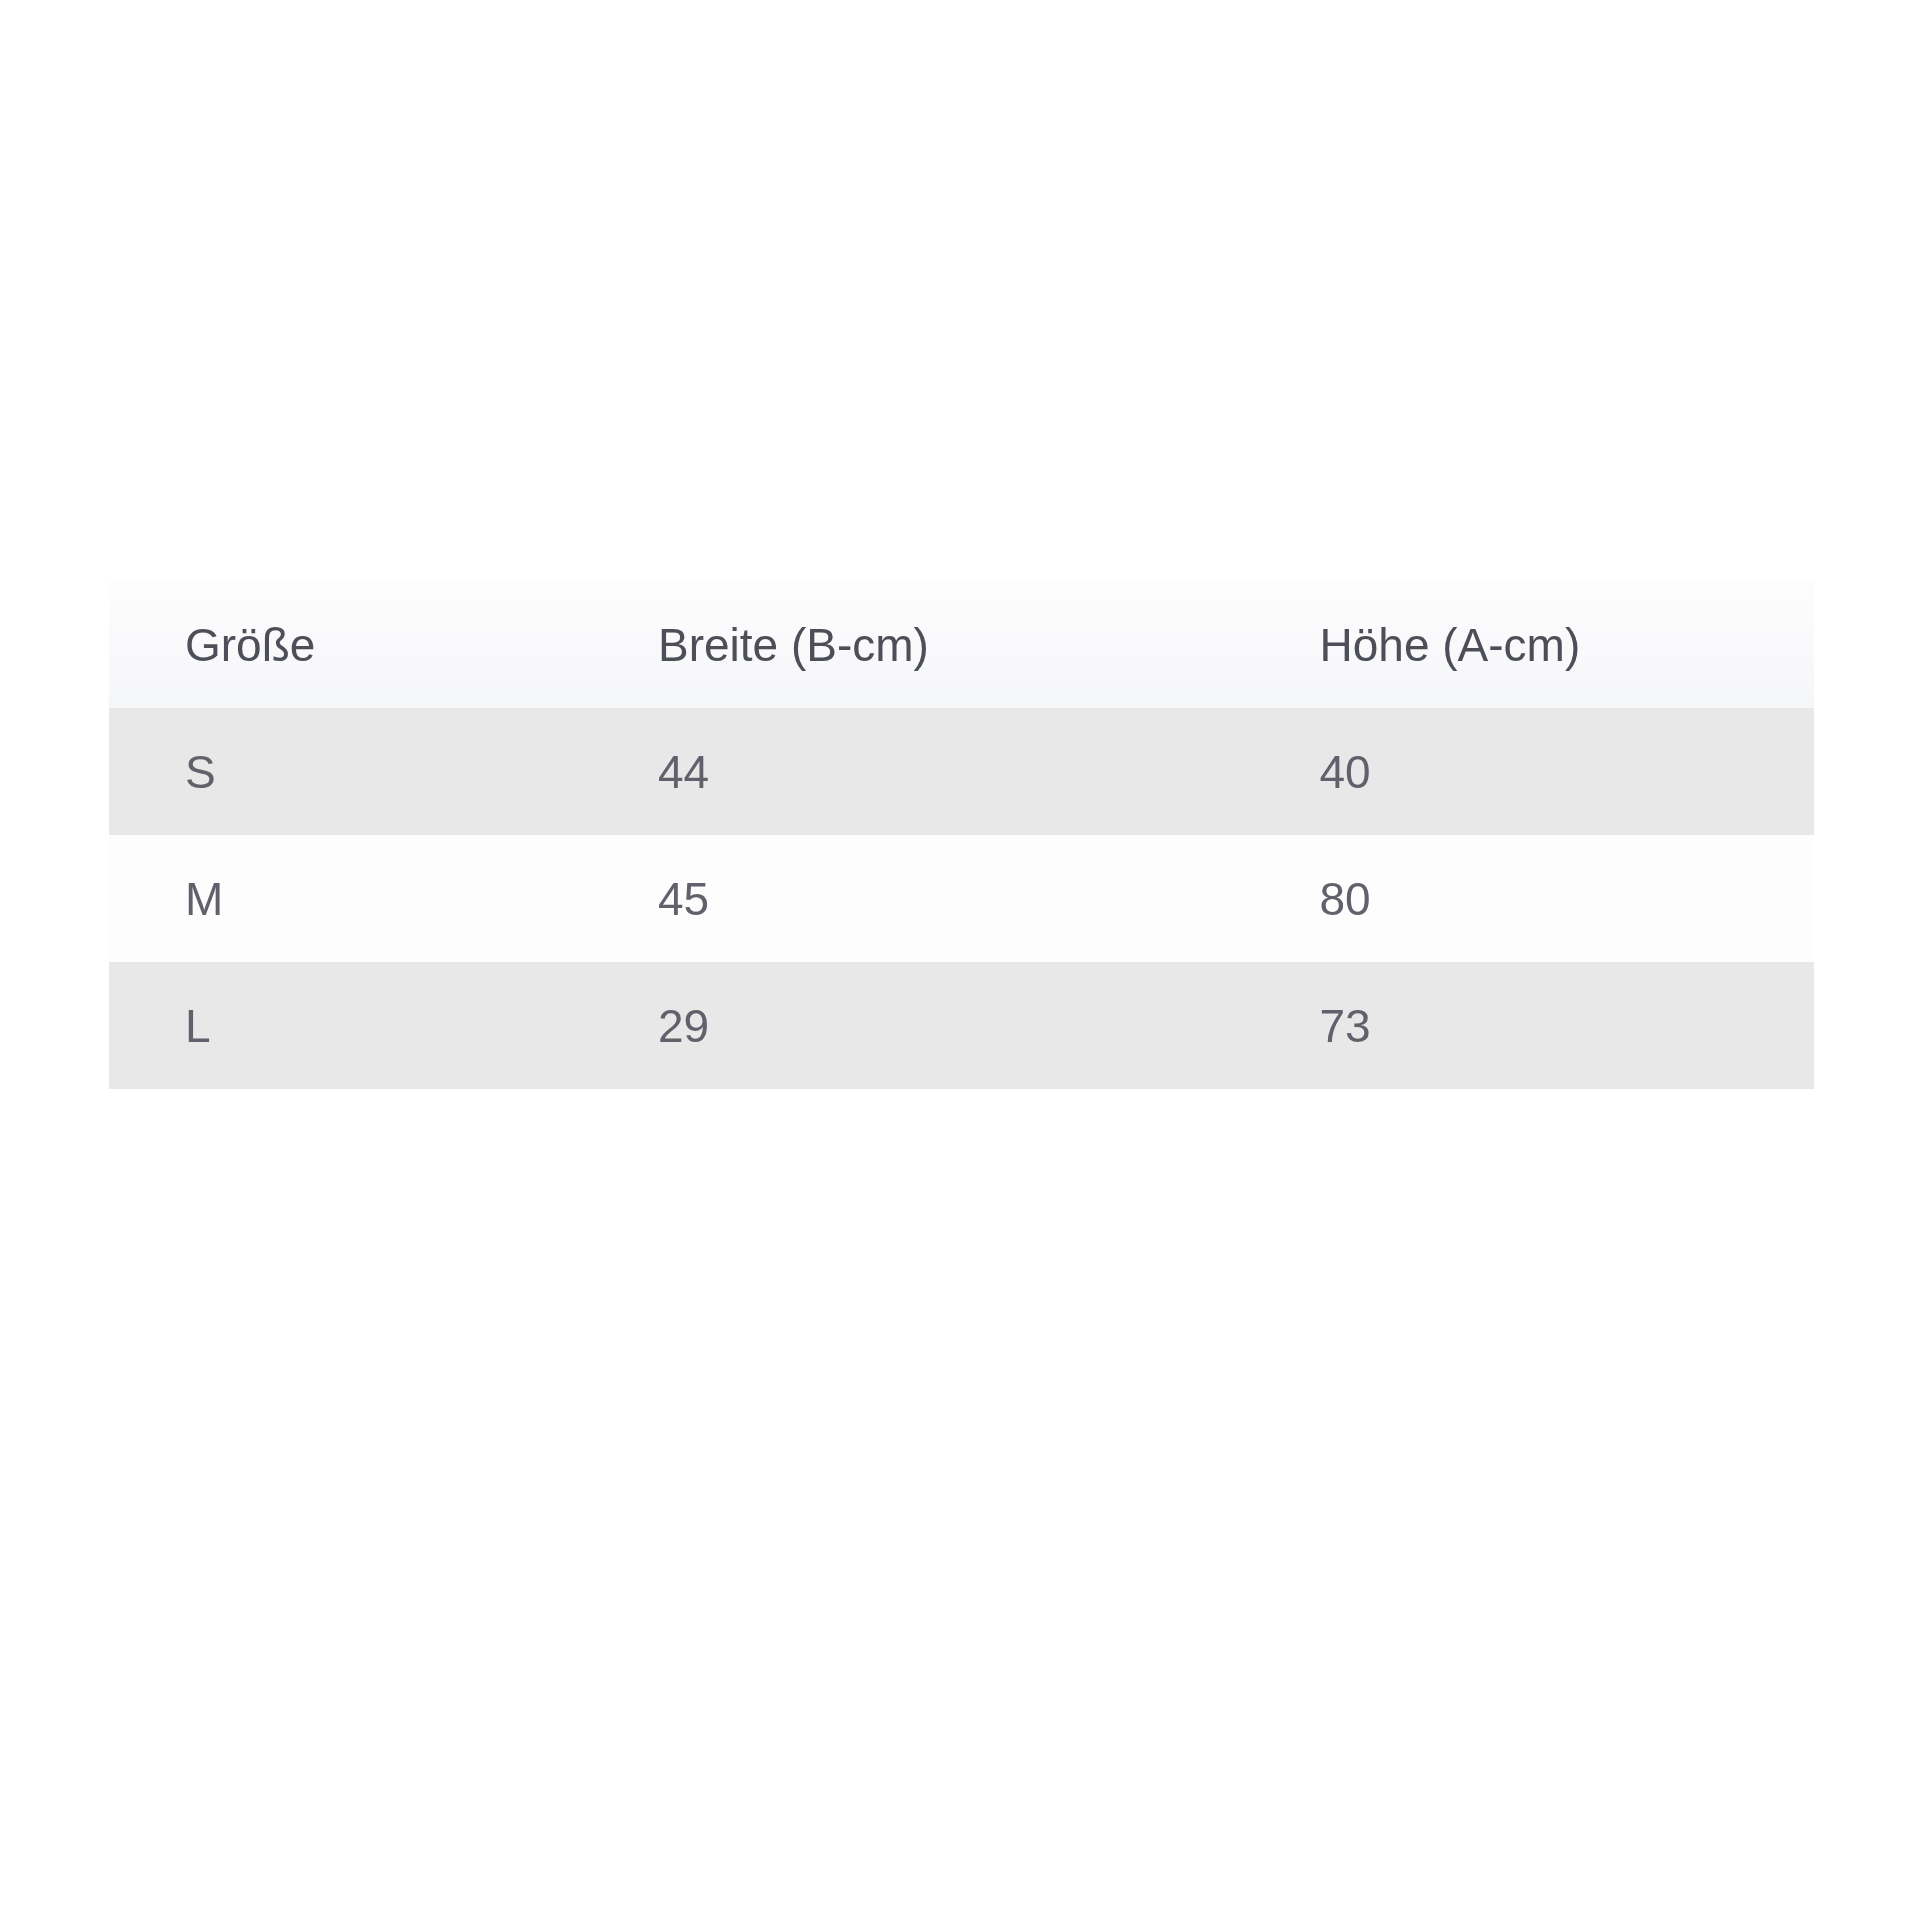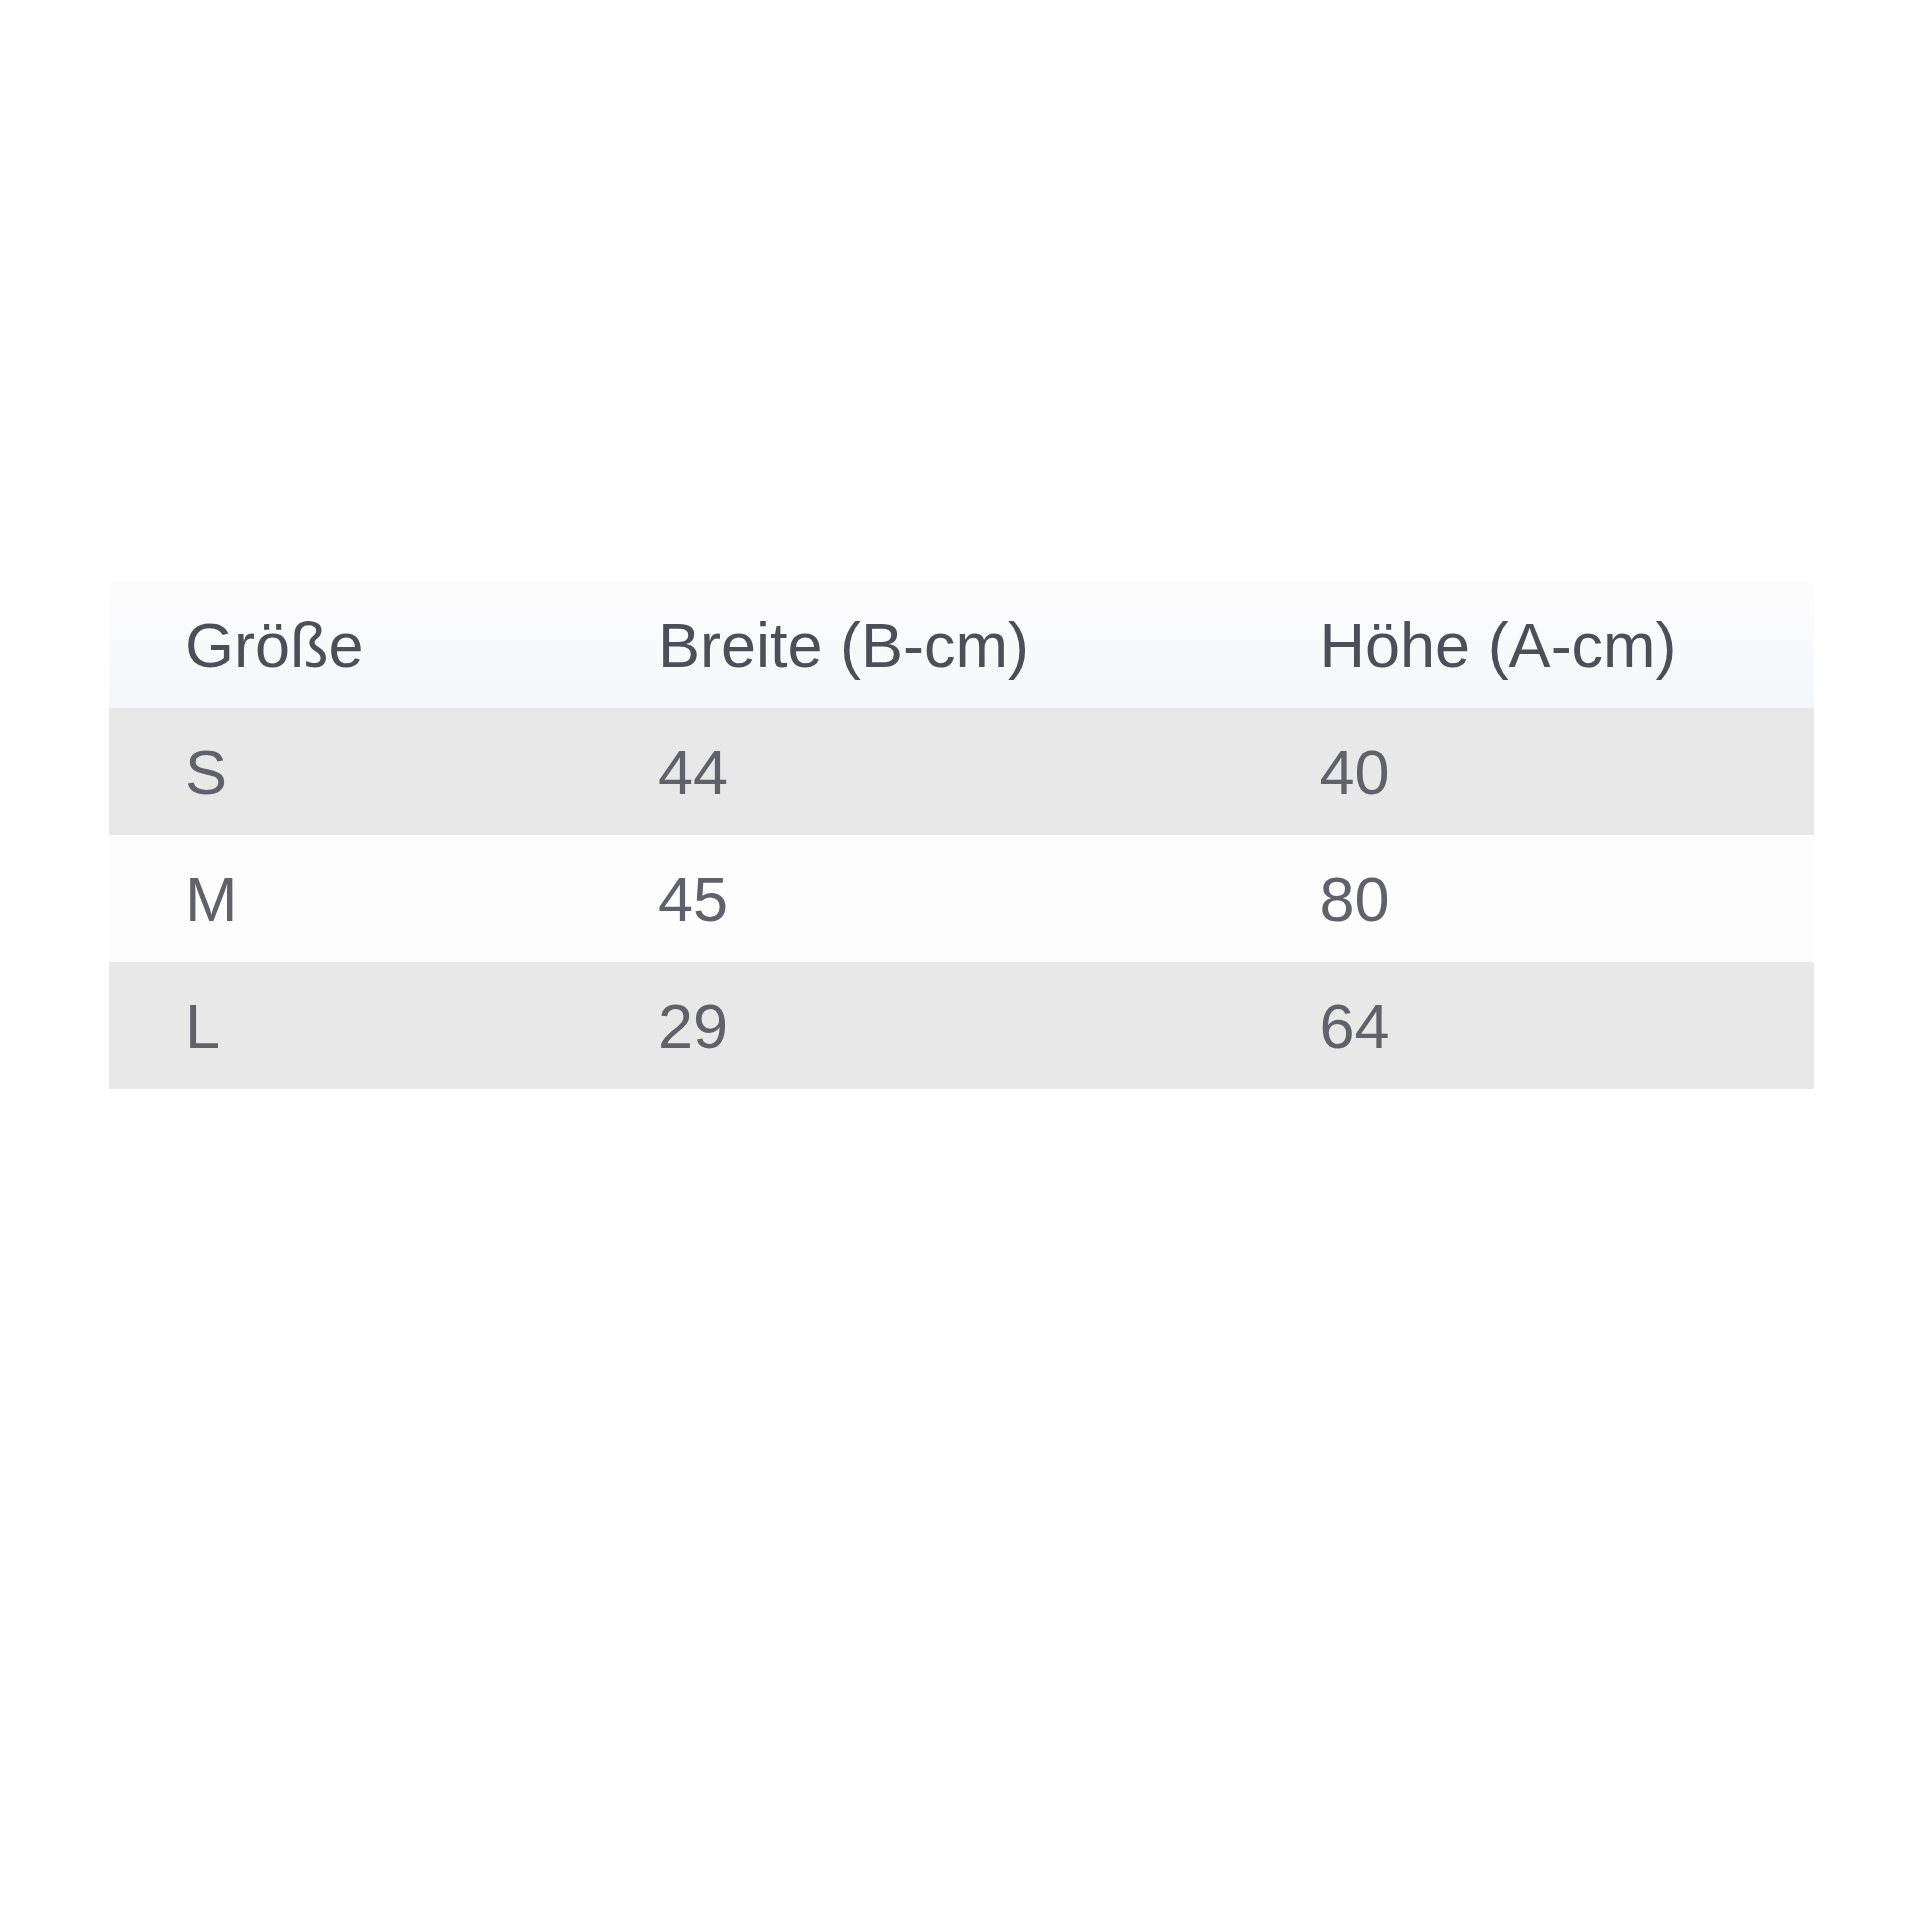--- a/index.html
+++ b/index.html
@@ -32,21 +32,21 @@
   tr {
     height: 127px;
   }
   th, td {
     margin: 0;
     border: none;
     text-align: left;
     vertical-align: middle;
     padding: 0;
     font-weight: 400;
-    font-size: 63px;
+    font-size: 46px;
     white-space: nowrap;
     overflow: hidden;
   }
   th:first-child, td:first-child {
     padding-left: 76px;
   }
   thead tr {
     background: linear-gradient(180deg, #fdfdfe 0%, #f5f6f8 100%);
   }
   thead th {
@@ -86,18 +86,18 @@
         <td>40</td>
       </tr>
       <tr>
         <td>M</td>
         <td>45</td>
         <td>80</td>
       </tr>
       <tr>
         <td>L</td>
         <td>29</td>
-        <td>64</td>
+        <td>73</td>
       </tr>
     </tbody>
   </table>
 </div>
 
 
 </body></html>

